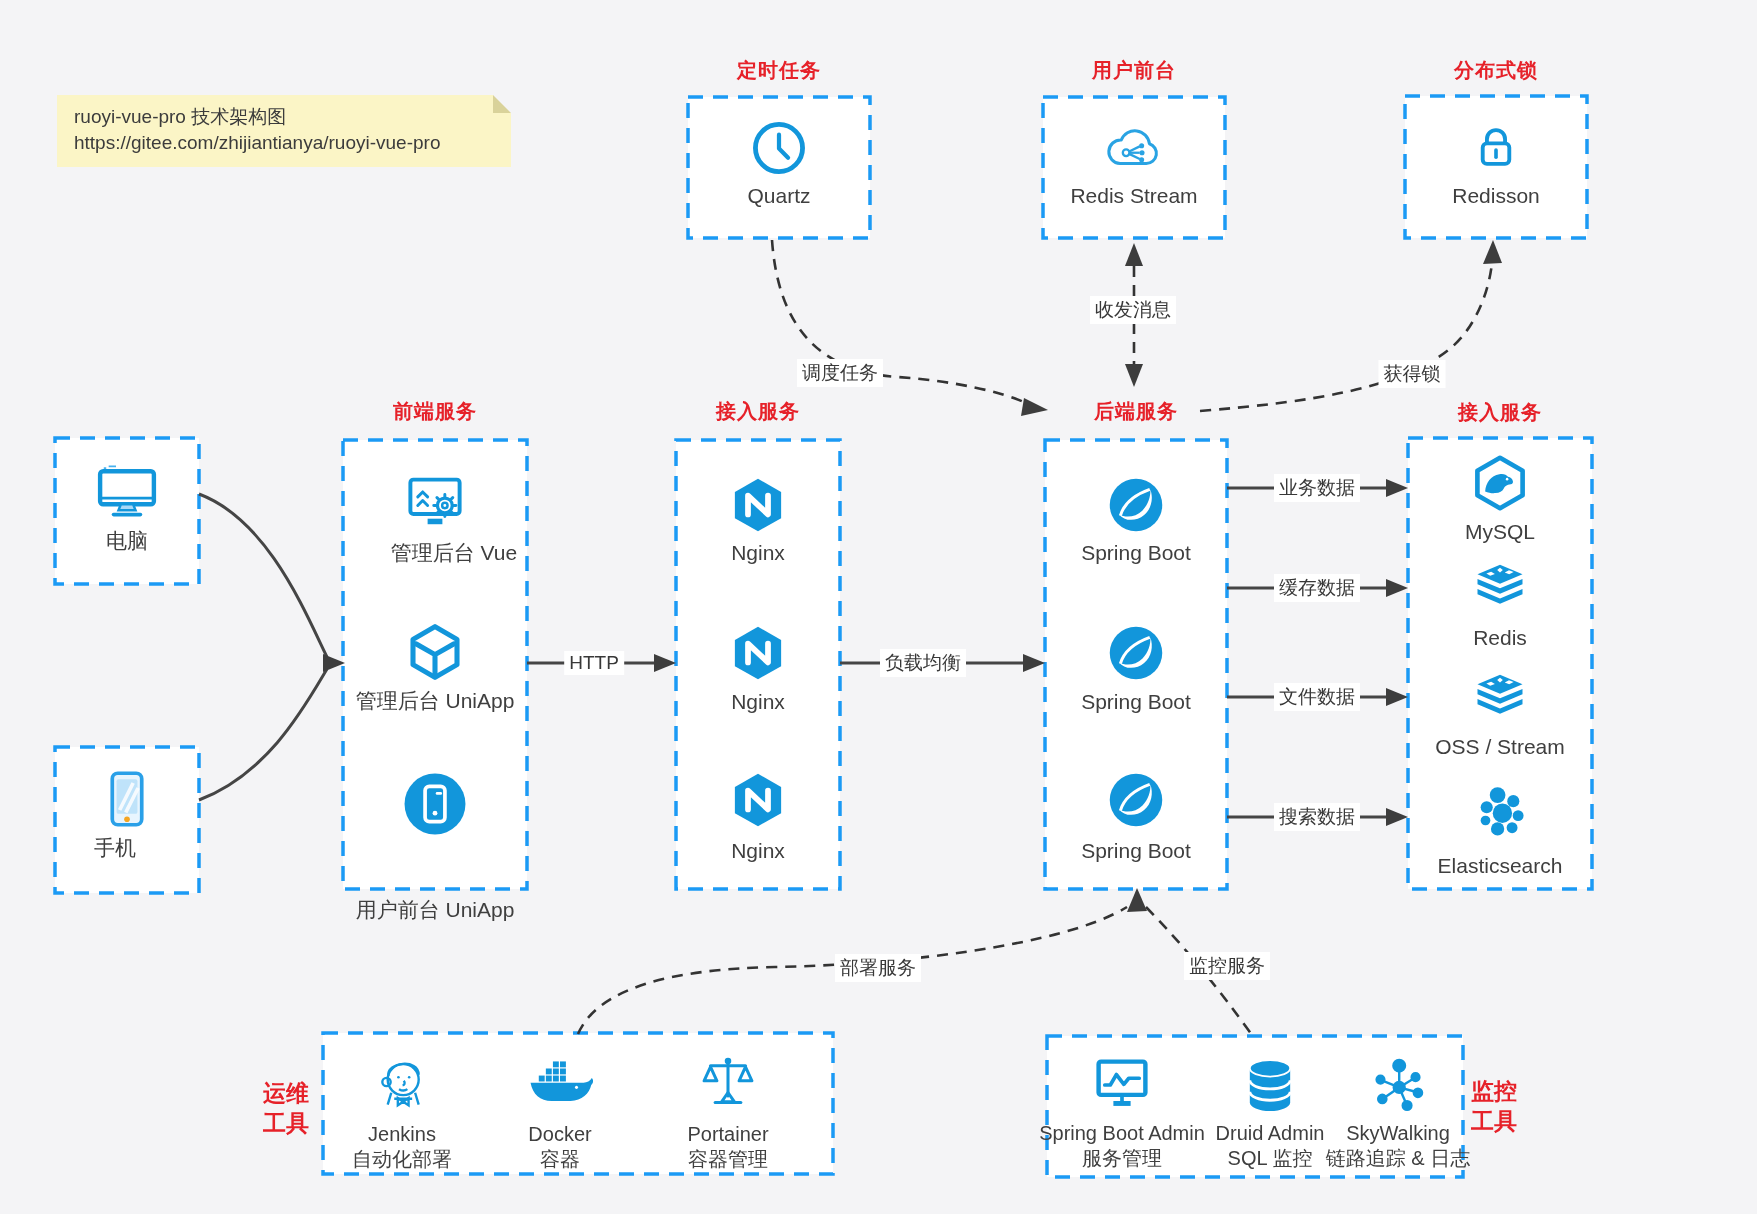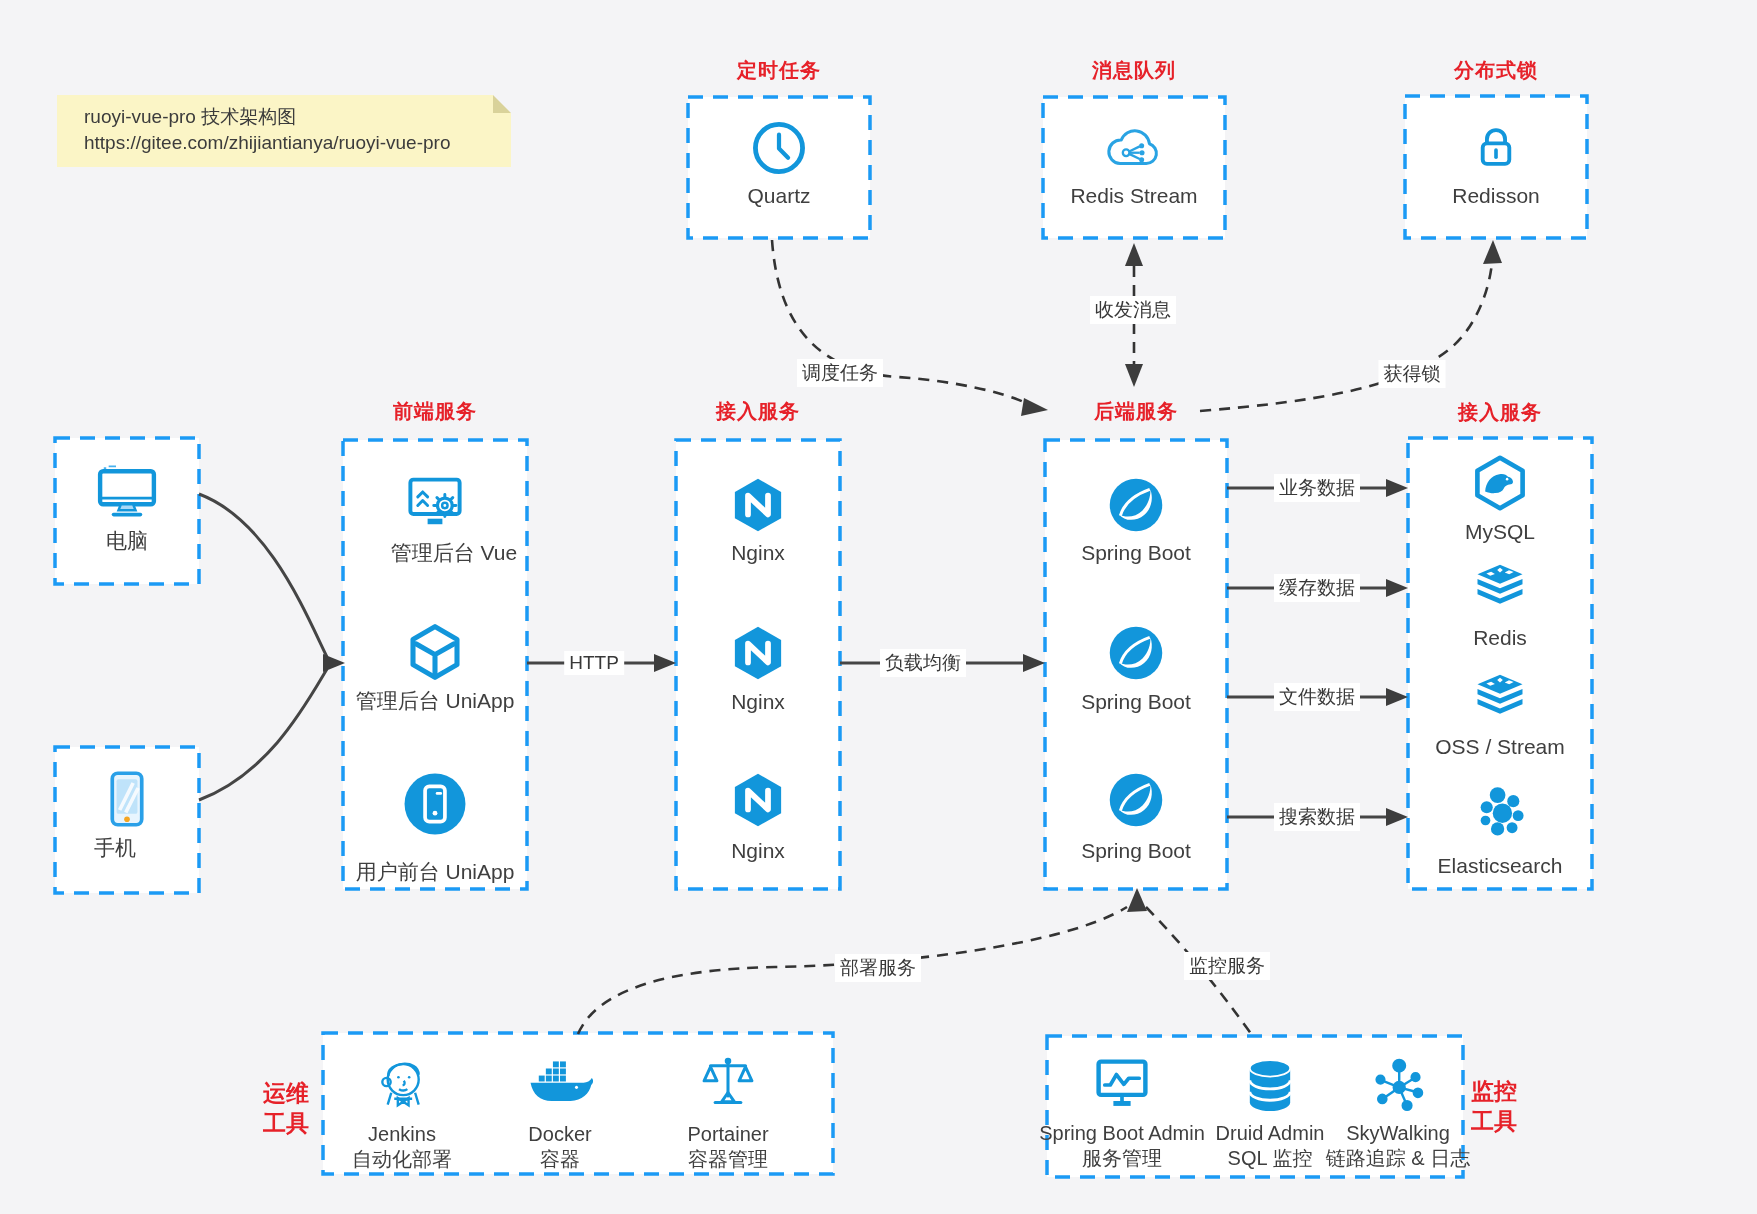--- a/index.html
+++ b/index.html
@@ -15,21 +15,21 @@
   .rtitle2{position:absolute;transform:translate(-50%,-50%);z-index:3;font-size:23px;font-weight:bold;
           color:#e62129;white-space:nowrap;line-height:30px;text-align:left;}
   .lbl{position:absolute;transform:translate(-50%,-50%);z-index:3;font-size:21px;white-space:nowrap;color:#3f3f3f;}
   .blbl{position:absolute;transform:translate(-50%,-50%);z-index:3;font-size:20px;white-space:nowrap;color:#3f3f3f;}
   .elbl{position:absolute;transform:translate(-50%,-50%);z-index:3;font-size:19px;white-space:nowrap;
         color:#383838;background:#ffffff;padding:1px 5px;}
   .ic{position:absolute;transform:translate(-50%,-50%);z-index:3;line-height:0;}
   .note{position:absolute;left:57px;top:95px;width:454px;height:72px;background:#fbf5c6;z-index:2;}
   .note:after{content:'';position:absolute;top:0;right:0;width:0;height:0;
               border-top:18px solid #f4f4f6;border-left:18px solid #d9d29a;}
-  .note-line{margin-left:27px;font-size:19px;line-height:26px;color:#3c3c3c;white-space:nowrap;}
+  .note-line{margin-left:17px;font-size:19px;line-height:26px;color:#3c3c3c;white-space:nowrap;}
   .note-line:first-child{margin-top:9px;}
 </style>
 </head>
 <body>
 
 <div id="canvas">
 
   <svg id="connector-layer" width="1757" height="1214">
 
     <rect class="gbox" x="688" y="97" width="182" height="141"></rect>
@@ -98,21 +98,21 @@
       <path class="dline" d="M1146,907 C1186,948 1218,988 1252,1035"></path>
     </g>
   </svg>
 
   <div class="note">
     <div class="note-line">ruoyi-vue-pro 技术架构图</div>
     <div class="note-line">https://gitee.com/zhijiantianya/ruoyi-vue-pro</div>
   </div>
 
   <div class="rtitle" style="left:779px;top:70px">定时任务</div>
-  <div class="rtitle" style="left:1134px;top:70px">消息队列</div>
+  <div class="rtitle" style="left:1134px;top:70px">用户前台</div>
   <div class="rtitle" style="left:1496px;top:70px">分布式锁</div>
   <div class="rtitle" style="left:435px;top:411px">前端服务</div>
   <div class="rtitle" style="left:758px;top:411px">接入服务</div>
   <div class="rtitle" style="left:1136px;top:411px">后端服务</div>
   <div class="rtitle" style="left:1500px;top:412px">接入服务</div>
   <div class="rtitle2" style="left:286px;top:1108px">
     <div>运维</div>
     <div>工具</div>
   </div>
   <div class="rtitle2" style="left:1494px;top:1106px">
@@ -193,21 +193,21 @@
   <div class="lbl" style="left:435px;top:701px">管理后台 UniApp</div>
 
   <span class="ic" style="left:435px;top:804px">
     <svg width="68" height="68" viewBox="0 0 48 48">
       <circle cx="24" cy="24" r="21.5" fill="#1296db"></circle>
       <rect x="17" y="11.5" width="14" height="25" rx="3" fill="none" stroke="#fff" stroke-width="2.6"></rect>
       <path d="M25.5,16.5 h2.5" stroke="#fff" stroke-width="2" stroke-linecap="round"></path>
       <circle cx="24" cy="30.5" r="1.7" fill="#fff"></circle>
     </svg>
   </span>
-  <div class="lbl" style="left:435px;top:872px">用户前台 UniApp</div>
+  <div class="lbl" style="left:435px;top:910px">用户前台 UniApp</div>
 
   <span class="ic" style="left:758px;top:505px">
     <svg width="60" height="60" viewBox="0 0 48 48">
       <path d="M24,3 L42.5,13.5 V34.5 L24,45 L5.5,34.5 V13.5 Z" fill="#1296db"></path>
       <path d="M16,31.5 V16.5 L32,31.5 V16.5" fill="none" stroke="#fff" stroke-width="4.6" stroke-linecap="round" stroke-linejoin="round"></path>
     </svg>
   </span>
   <div class="lbl" style="left:758px;top:553px">Nginx</div>
 
   <span class="ic" style="left:758px;top:653px">

